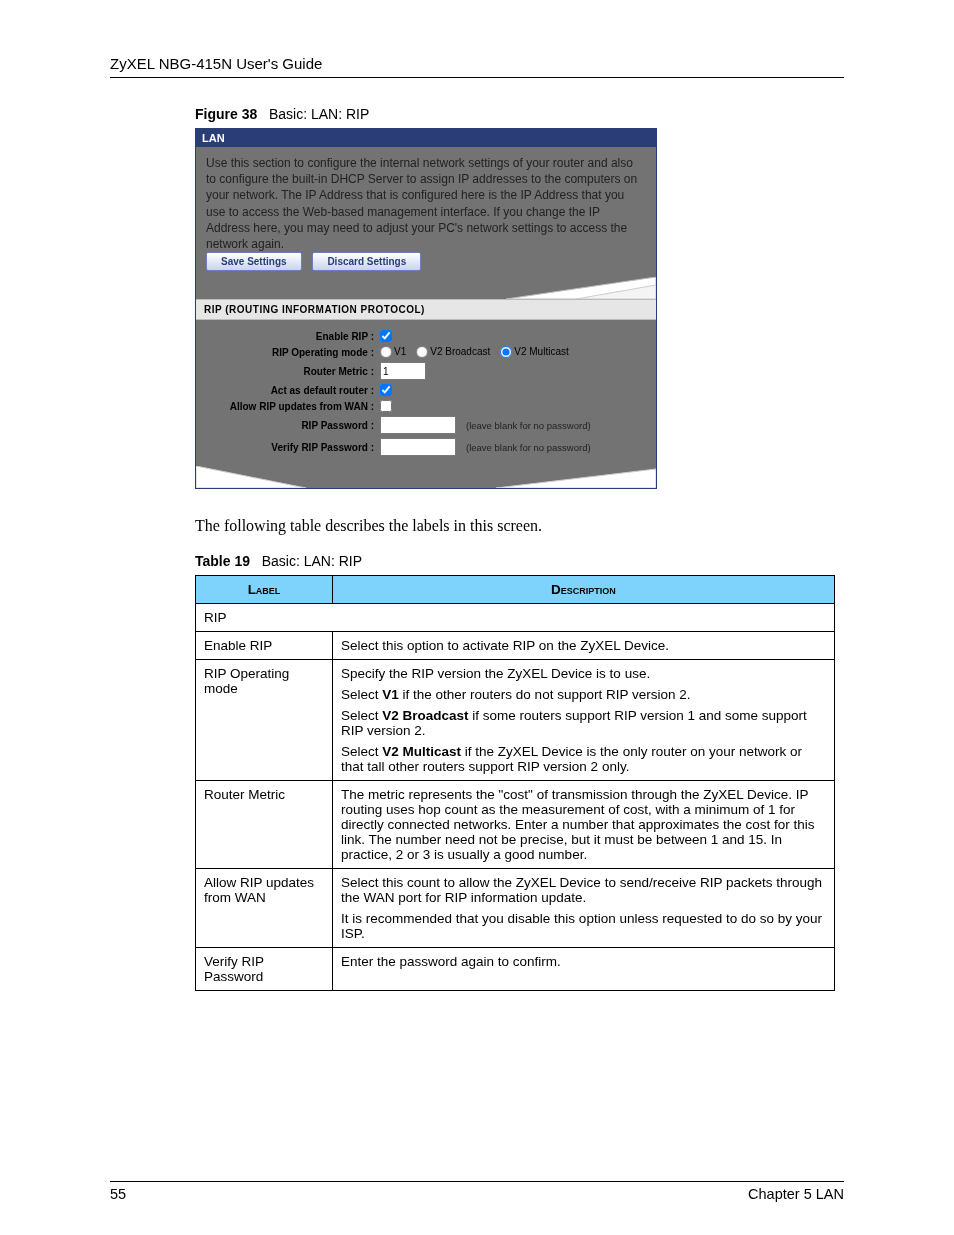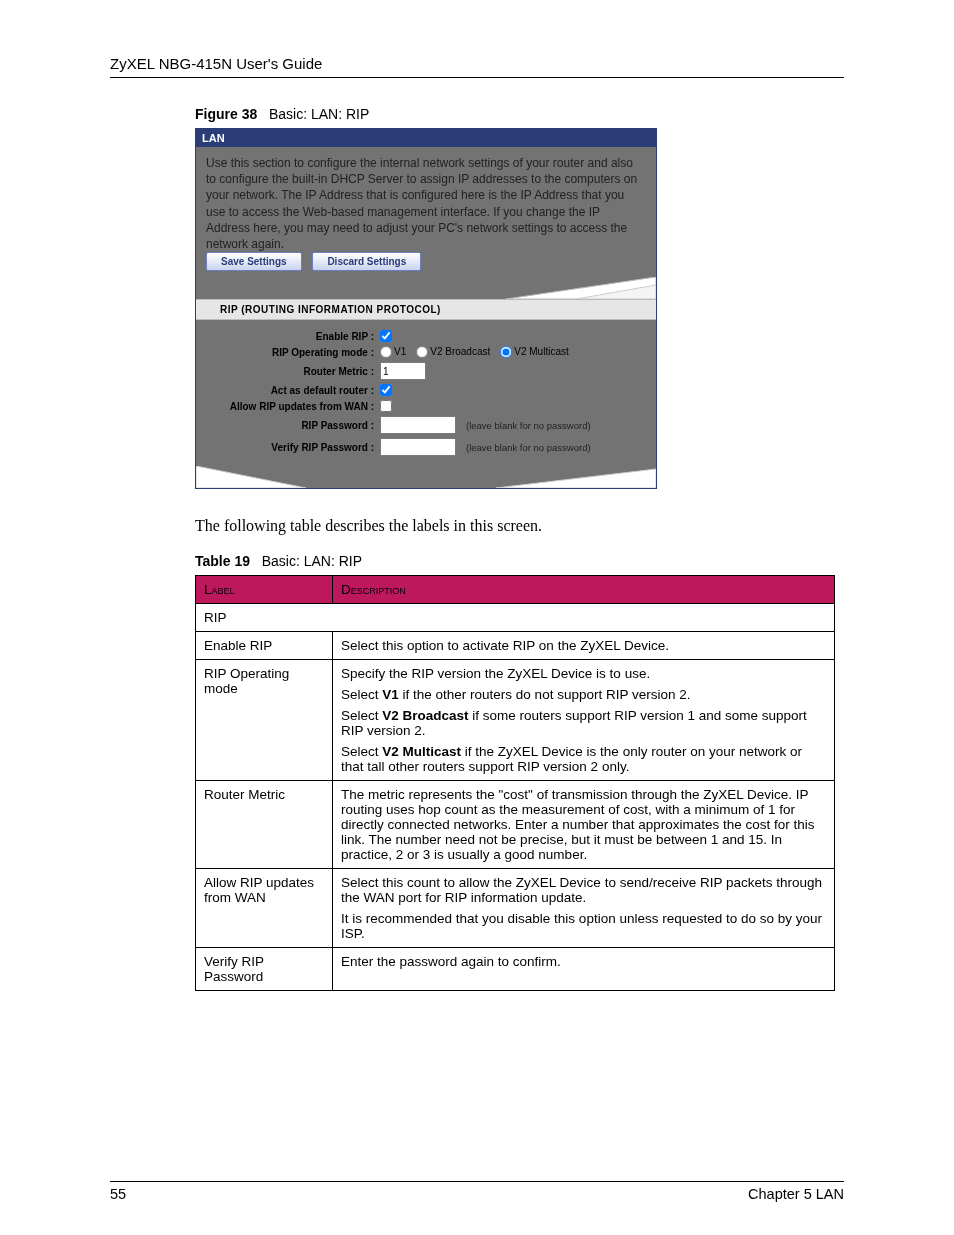--- a/index.html
+++ b/index.html
@@ -64,21 +64,21 @@
     position: relative;
     height: 22px;
     overflow: hidden;
   }
   .decor svg { position:absolute; right:0; top:0; }
   .ui-section-head {
     background: #e6e6e6;
     font-weight: bold;
     font-size: 10px;
     letter-spacing: .5px;
-    padding: 4px 24px;
+    padding: 4px 8px;
     border-top: 1px solid #bbb;
     border-bottom: 1px solid #bbb;
   }
   .ui-form { padding: 6px 8px 6px 8px; }
   .ui-row { display:flex; align-items:center; margin: 4px 0; font-size: 10px; }
   .ui-label { width: 170px; text-align: right; font-weight: bold; padding-right: 6px; }
   .ui-field { flex: 1; display:flex; align-items:center; gap:4px; }
   .ui-field input[type=text] { height: 14px; font-size:10px; width: 70px; border:1px solid #7a7a7a;}
   .ui-note { font-size: 9.5px; color:#222; margin-left: 6px; white-space:nowrap;}
   .radios label { font-size: 10px; margin-right: 6px; }
@@ -101,23 +101,24 @@
     width: 640px;
     font-size: 13.5px;
   }
   table.desc th, table.desc td {
     border: 1px solid #000;
     padding: 6px 8px;
     vertical-align: top;
     text-align: left;
   }
   table.desc th {
-    background: #be185d;
+    background: #7dd3fc;
     font-variant: small-caps;
-    font-weight: normal;
+    font-weight: bold;
+    text-align: center;
   }
   table.desc td.sect {
     font-weight: normal;
   }
   .para { margin: 0 0 6px 0; }
   .para:last-child { margin-bottom: 0; }
 
   .ftr {
     border-top: 1px solid #000;
     margin-top: 190px;

